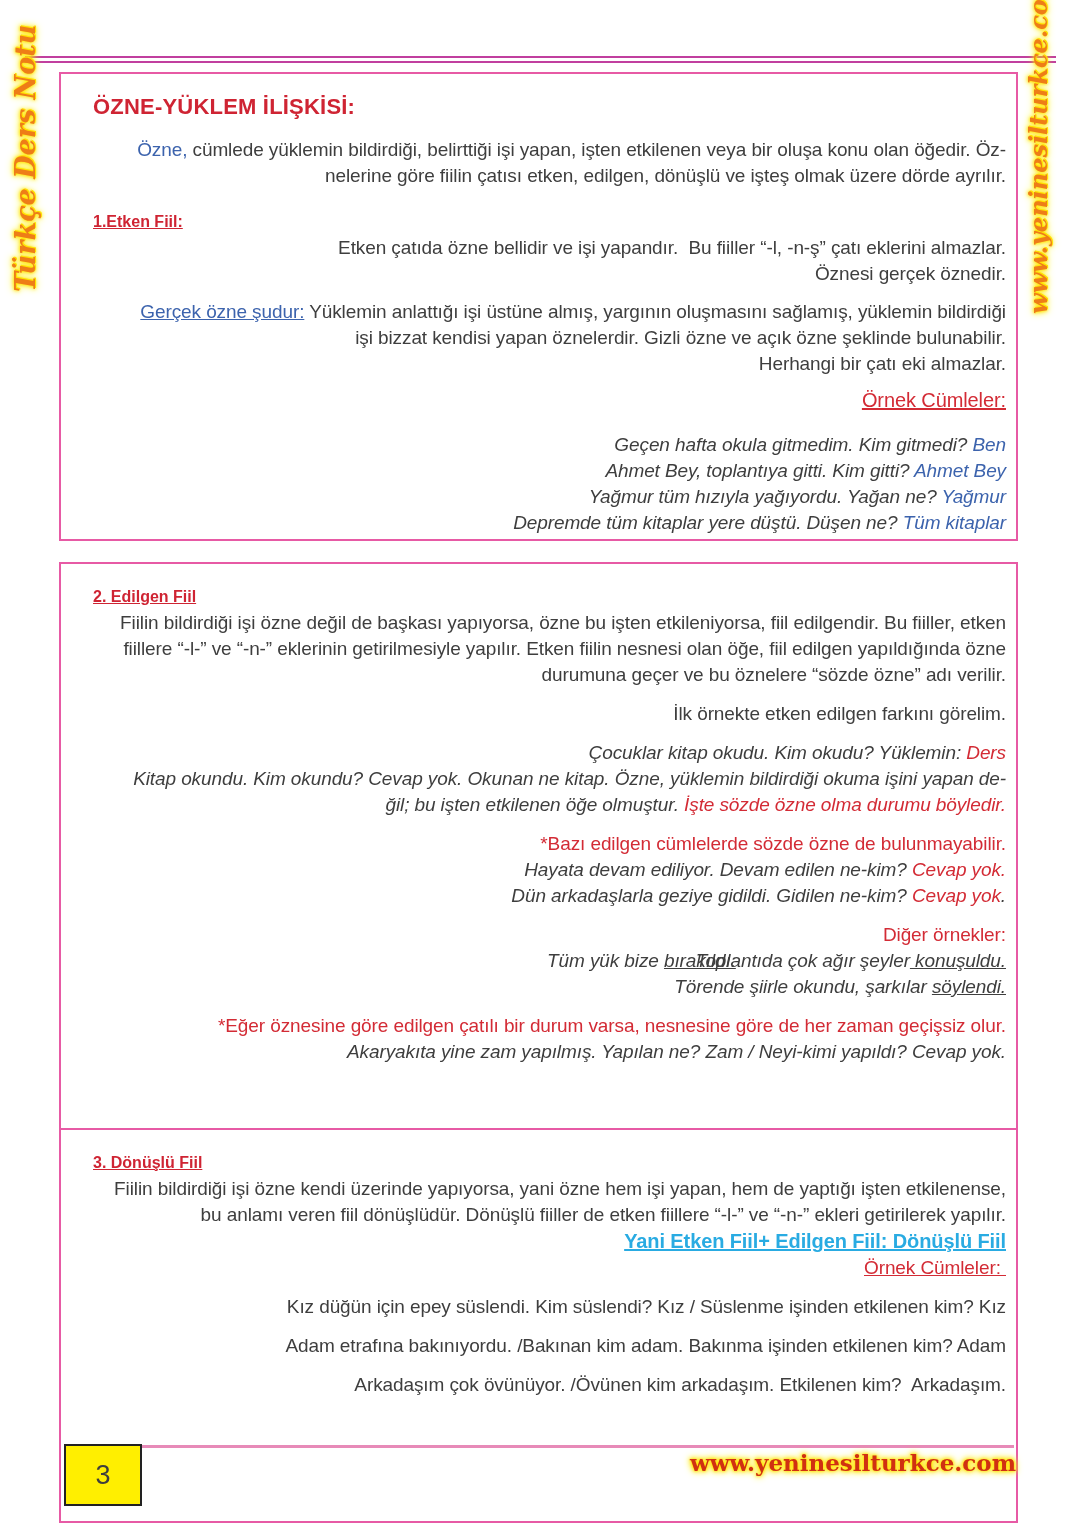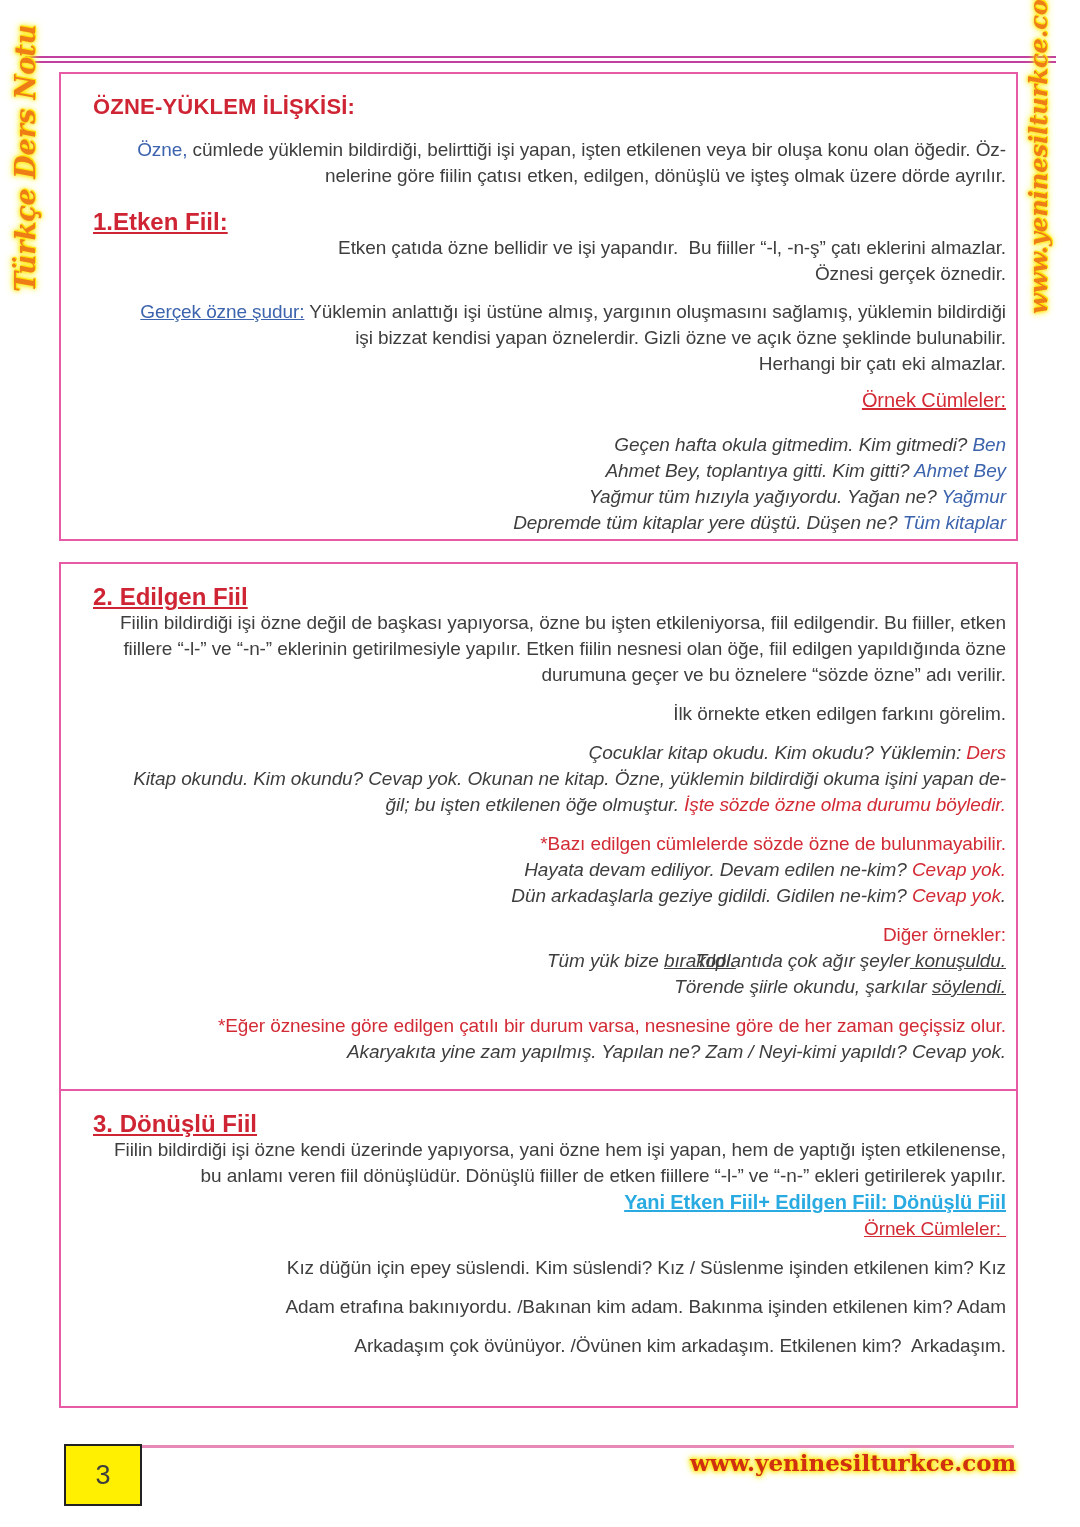--- a/index.html
+++ b/index.html
@@ -12,25 +12,25 @@
   .side{position:absolute;font-family:"DejaVu Serif",serif;font-style:italic;font-weight:bold;
     color:#ee7d17;white-space:nowrap;transform-origin:0 0;transform:rotate(-90deg);
     text-shadow:0 0 3px #ffe400,0 0 5px #ffe400,0 0 8px #fff200,1px 1px 0 #ffd700;}
   #side-left{left:10px;top:292px;font-size:27px;}
   #side-right{left:1024px;top:314px;font-size:24px;}
   
   .box{position:absolute;left:59px;width:959px;border:2px solid #e75aa5;box-sizing:border-box;
     padding:20px 10px 0 32px;background:#ffffff;}
   #box1{top:72px;height:469px;}
   #box2{top:562px;height:611px;}
-  #box3{top:1089px;height:319px;}
+  #box3{top:1128px;height:395px;}
   
   .para{font-size:19px;line-height:26px;color:#3e3e3e;margin:0;white-space:pre;letter-spacing:-0.1px;text-align:right;}
   .title{font-size:22px;line-height:26px;color:#cf2433;font-weight:bold;margin:0 0 17px;letter-spacing:0.2px;}
-  .h2{font-size:24px;line-height:26px;color:#cf2433;font-weight:bold;text-decoration:underline;margin:0;}
+  .h2{font-size:16px;line-height:26px;color:#cf2433;font-weight:bold;text-decoration:underline;margin:0;}
   .label20{font-size:20px;}
   .i{font-style:italic}
   .b{font-weight:bold}
   .u{text-decoration:underline}
   .red{color:#d32b35}
   .blue{color:#3c63ad}
   .cyan{color:#29abe2}
   .formula{font-size:20px;}
   .mb10{margin-bottom:10px}.mb12{margin-bottom:12px}.mb13{margin-bottom:13px}.mb18{margin-bottom:18px}.mb20{margin-bottom:20px}
   .pos-rel{position:relative;}

